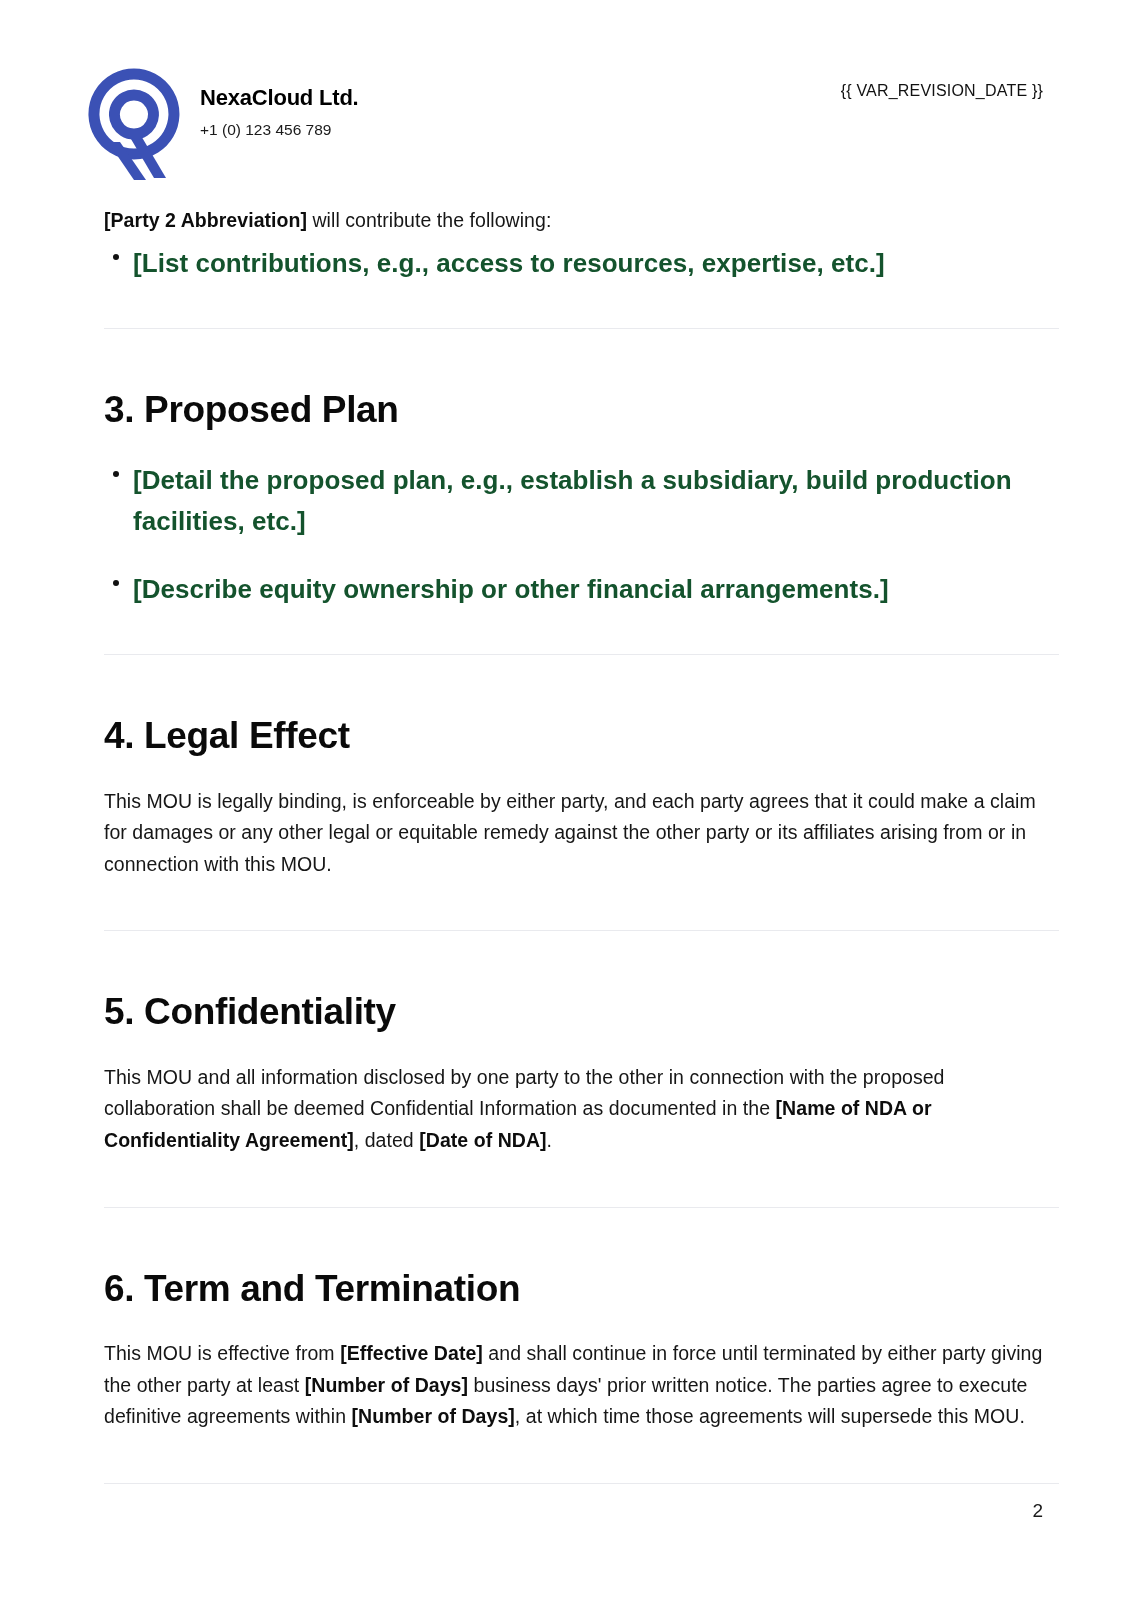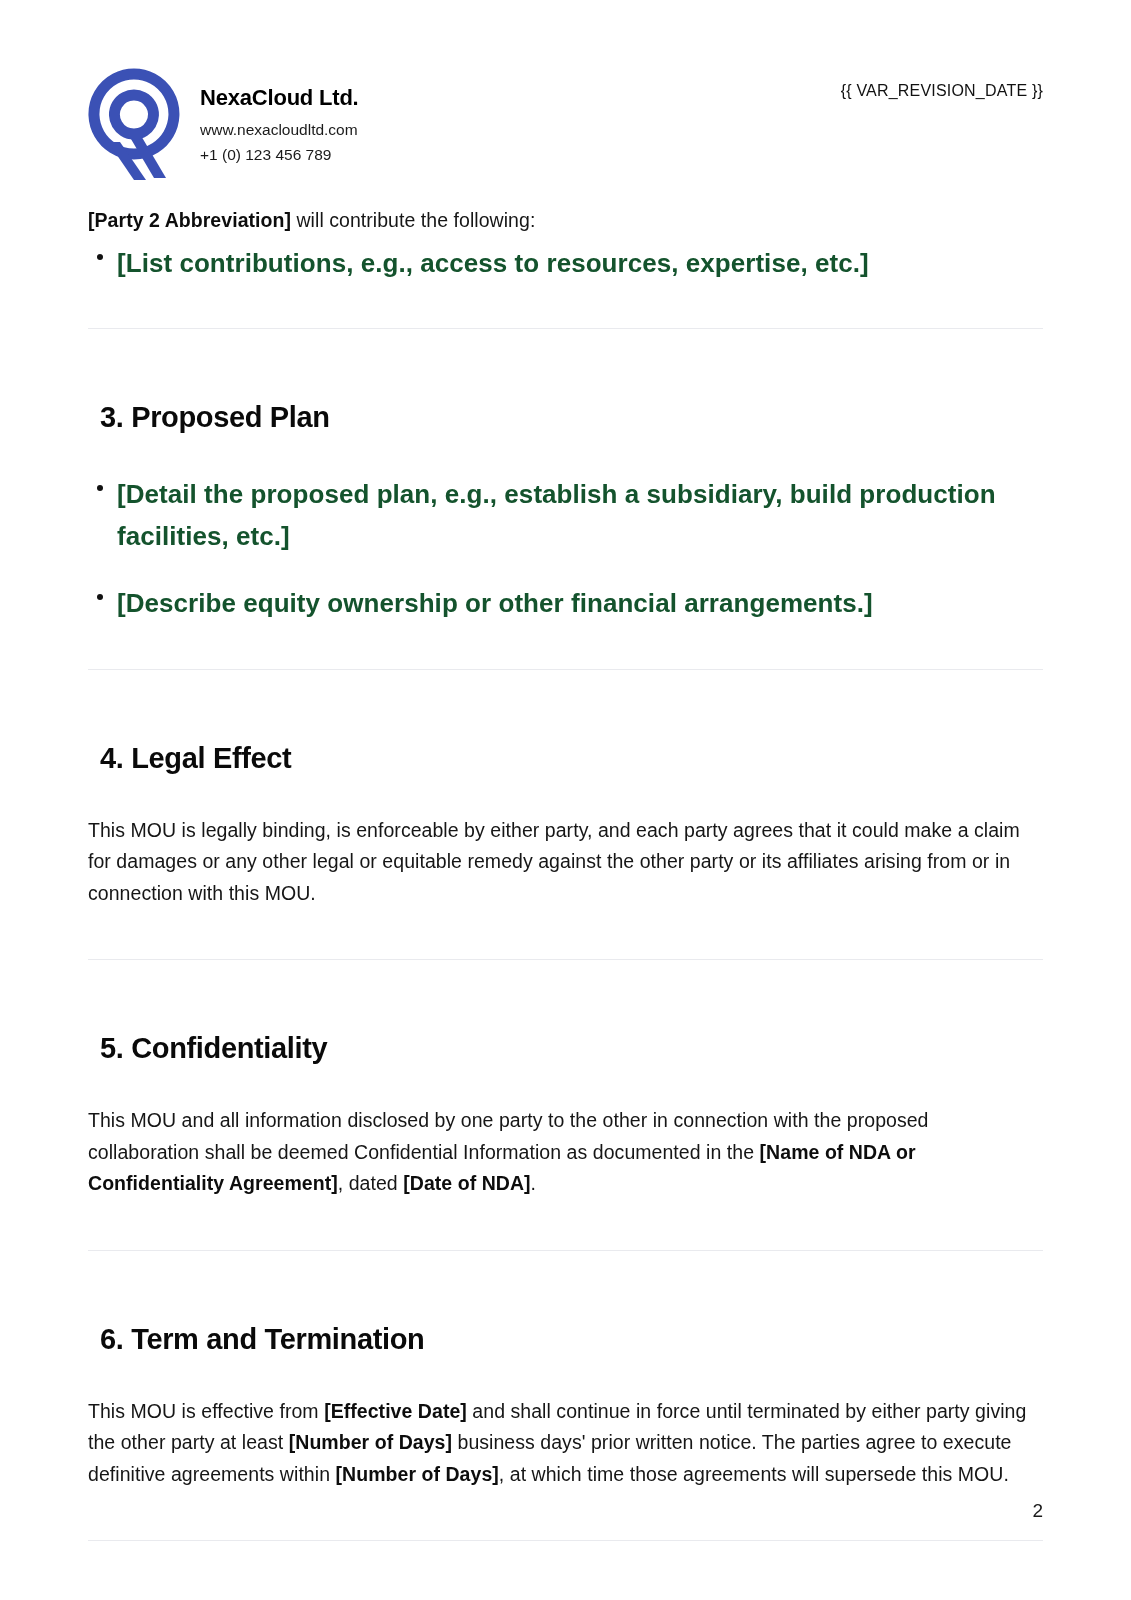--- a/index.html
+++ b/index.html
@@ -61,21 +61,21 @@
     top: 82px;
     font-size: 16px;
     color: #111111;
     white-space: nowrap;
     letter-spacing: 0.2px;
   }
 
   
   .content {
     position: absolute;
-    left: 88px;
+    left: 104px;
     top: 205px;
     width: 955px;
   }
 
   p.body-text {
     font-size: 19.5px;
     line-height: 1.62;
     color: #161616;
     margin: 0 0 6px 0;
     letter-spacing: 0.05px;
@@ -112,25 +112,25 @@
 
   hr.rule {
     border: none;
     border-top: 1px solid #e9eaee;
     margin: 0;
     height: 1px;
     width: 955px;
   }
 
   h2.section-title {
-    font-size: 29px;
+    font-size: 37px;
     font-weight: bold;
     color: #0a0a0a;
     letter-spacing: -0.35px;
-    margin: 12px;
+    margin: 0;
     line-height: 1.2;
   }
 
   .sec-gap-after-rule { height: 58px; }
   .gap-title-to-body  { height: 27px; }
   .gap-body-to-rule   { height: 44px; }
 
   
   .page-number {
     position: absolute;
@@ -153,21 +153,20 @@
             <path stroke-width="11" d="M46 6 A40 40 0 1 1 45.9 6 Z"></path>
             <path stroke-width="11" d="M46 27 A19.5 19.5 0 1 1 45.9 27 Z"></path>
           </g>
           <path fill="#3b51b5" d="M20 74 L46 112 L58 112 L32 74 Z"></path>
           <path fill="#3b51b5" d="M40 66 L66 110 L78 110 L52 66 Z"></path>
         </svg>
       </span>
     </div>
     <div class="company-block">
       <div class="company-name">NexaCloud Ltd.</div>
-      <div class="company-line">www.nexacloudltd.com</div>
       <div class="company-line">+1 (0) 123 456 789</div>
     </div>
   </div>
 
   <div class="revision-date">{{ VAR_REVISION_DATE }}</div>
 
   <div class="content">
 
     <p class="body-text intro-para"><b>[Party 2 Abbreviation]</b><span> will contribute the following:</span></p>
 

